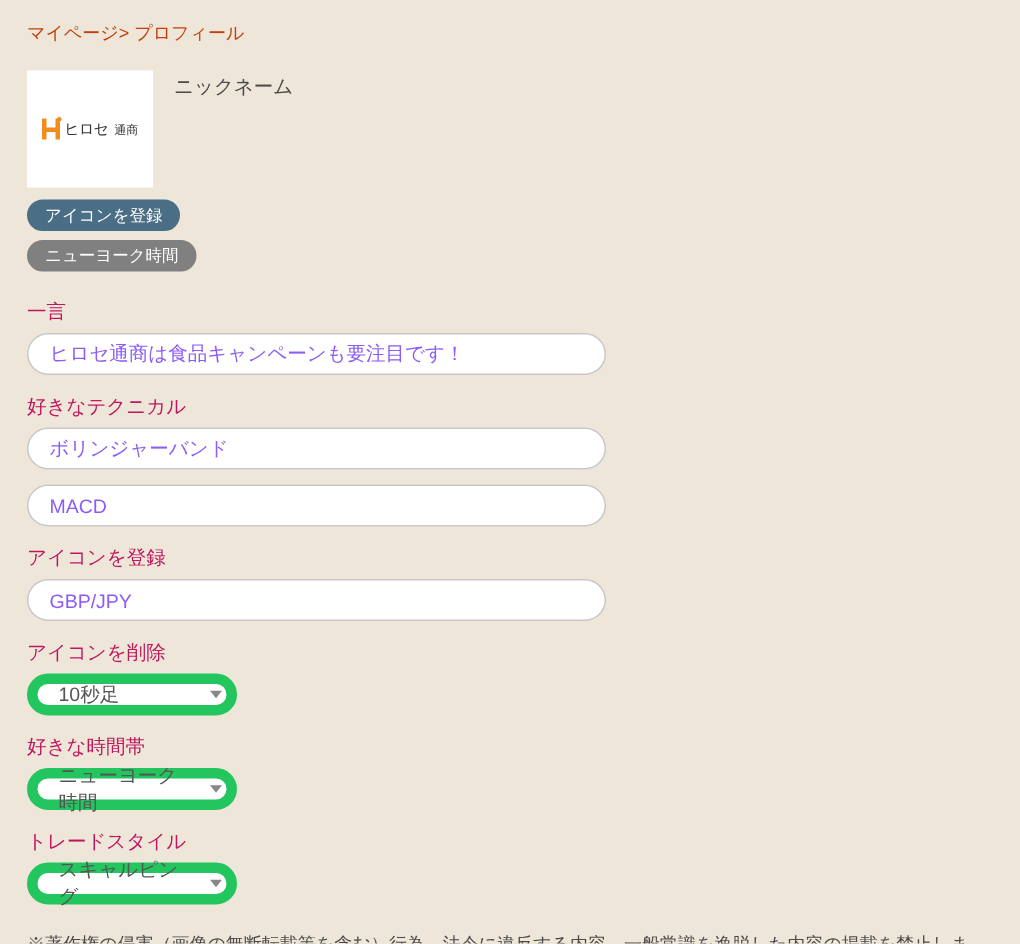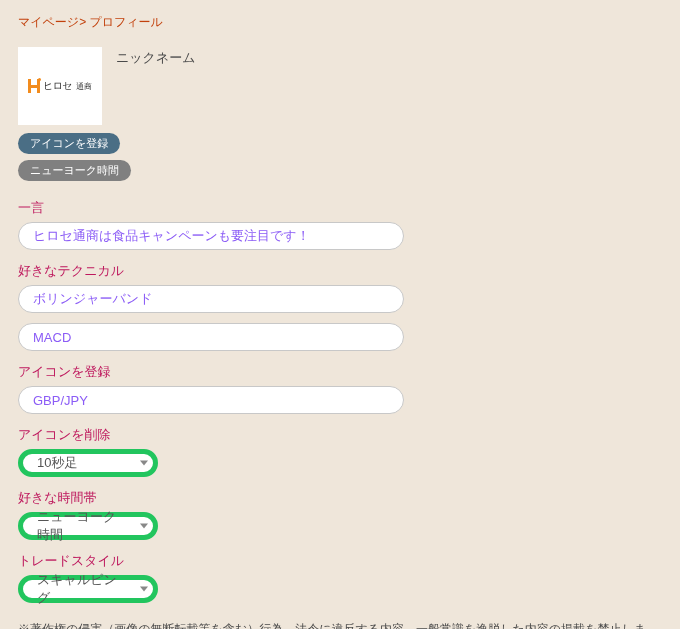--- a/index.html
+++ b/index.html
@@ -45,21 +45,21 @@
   .section-label { font-size:13px; color:#be185d; margin-bottom:5px; margin-top:12px; }
   .text-input {
     width: 386px; height:28px; border:1px solid #c8c8c8; border-radius:14px;
     background:#fff; padding:0 14px; font-size:13px; color:#8b5cf6;
   }
   .text-input + .text-input { margin-top:10px; }
   .select-wrap {
     position:relative; width:140px; height:28px;
   }
   .select-box {
-    width:100%; height:100%; border:5px solid #22c55e; border-radius:14px;
+    width:100%; height:100%; border:7px solid #22c55e; border-radius:14px;
     background:#fff; padding:0 28px 0 14px; font-size:13px; color:#555;
     display:flex; align-items:center; cursor:pointer;
   }
   .select-caret {
     position:absolute; right:10px; top:50%; transform:translateY(-50%);
     width:0; height:0; border-left:4px solid transparent; border-right:4px solid transparent;
     border-top:5px solid #888;
   }
   .notes { font-size:12px; color:#4a4a4a; line-height:1.7; margin-top:16px; }
 </style>

